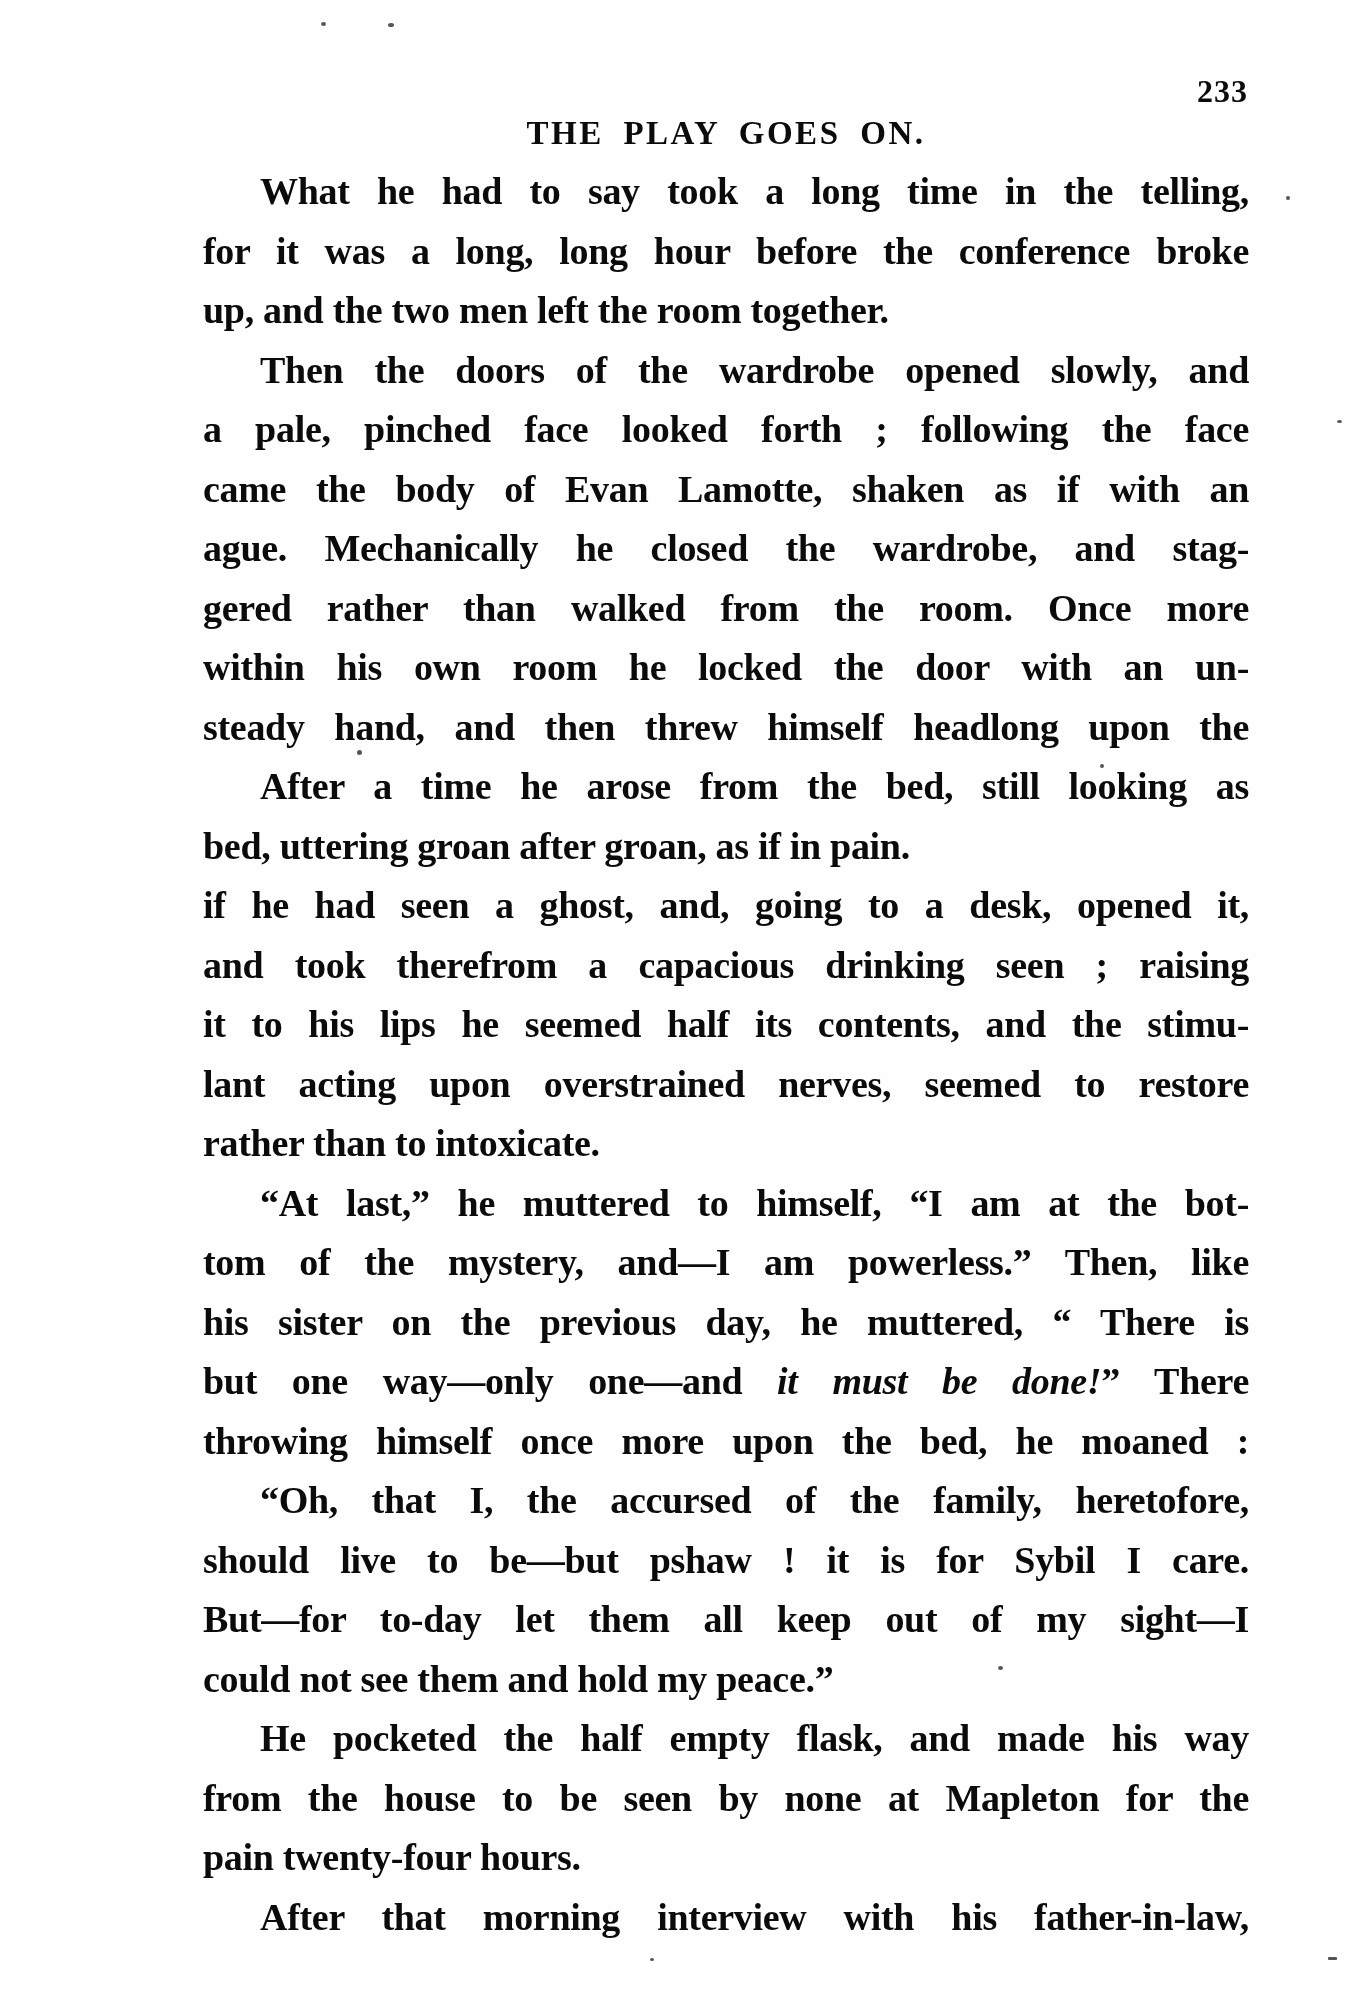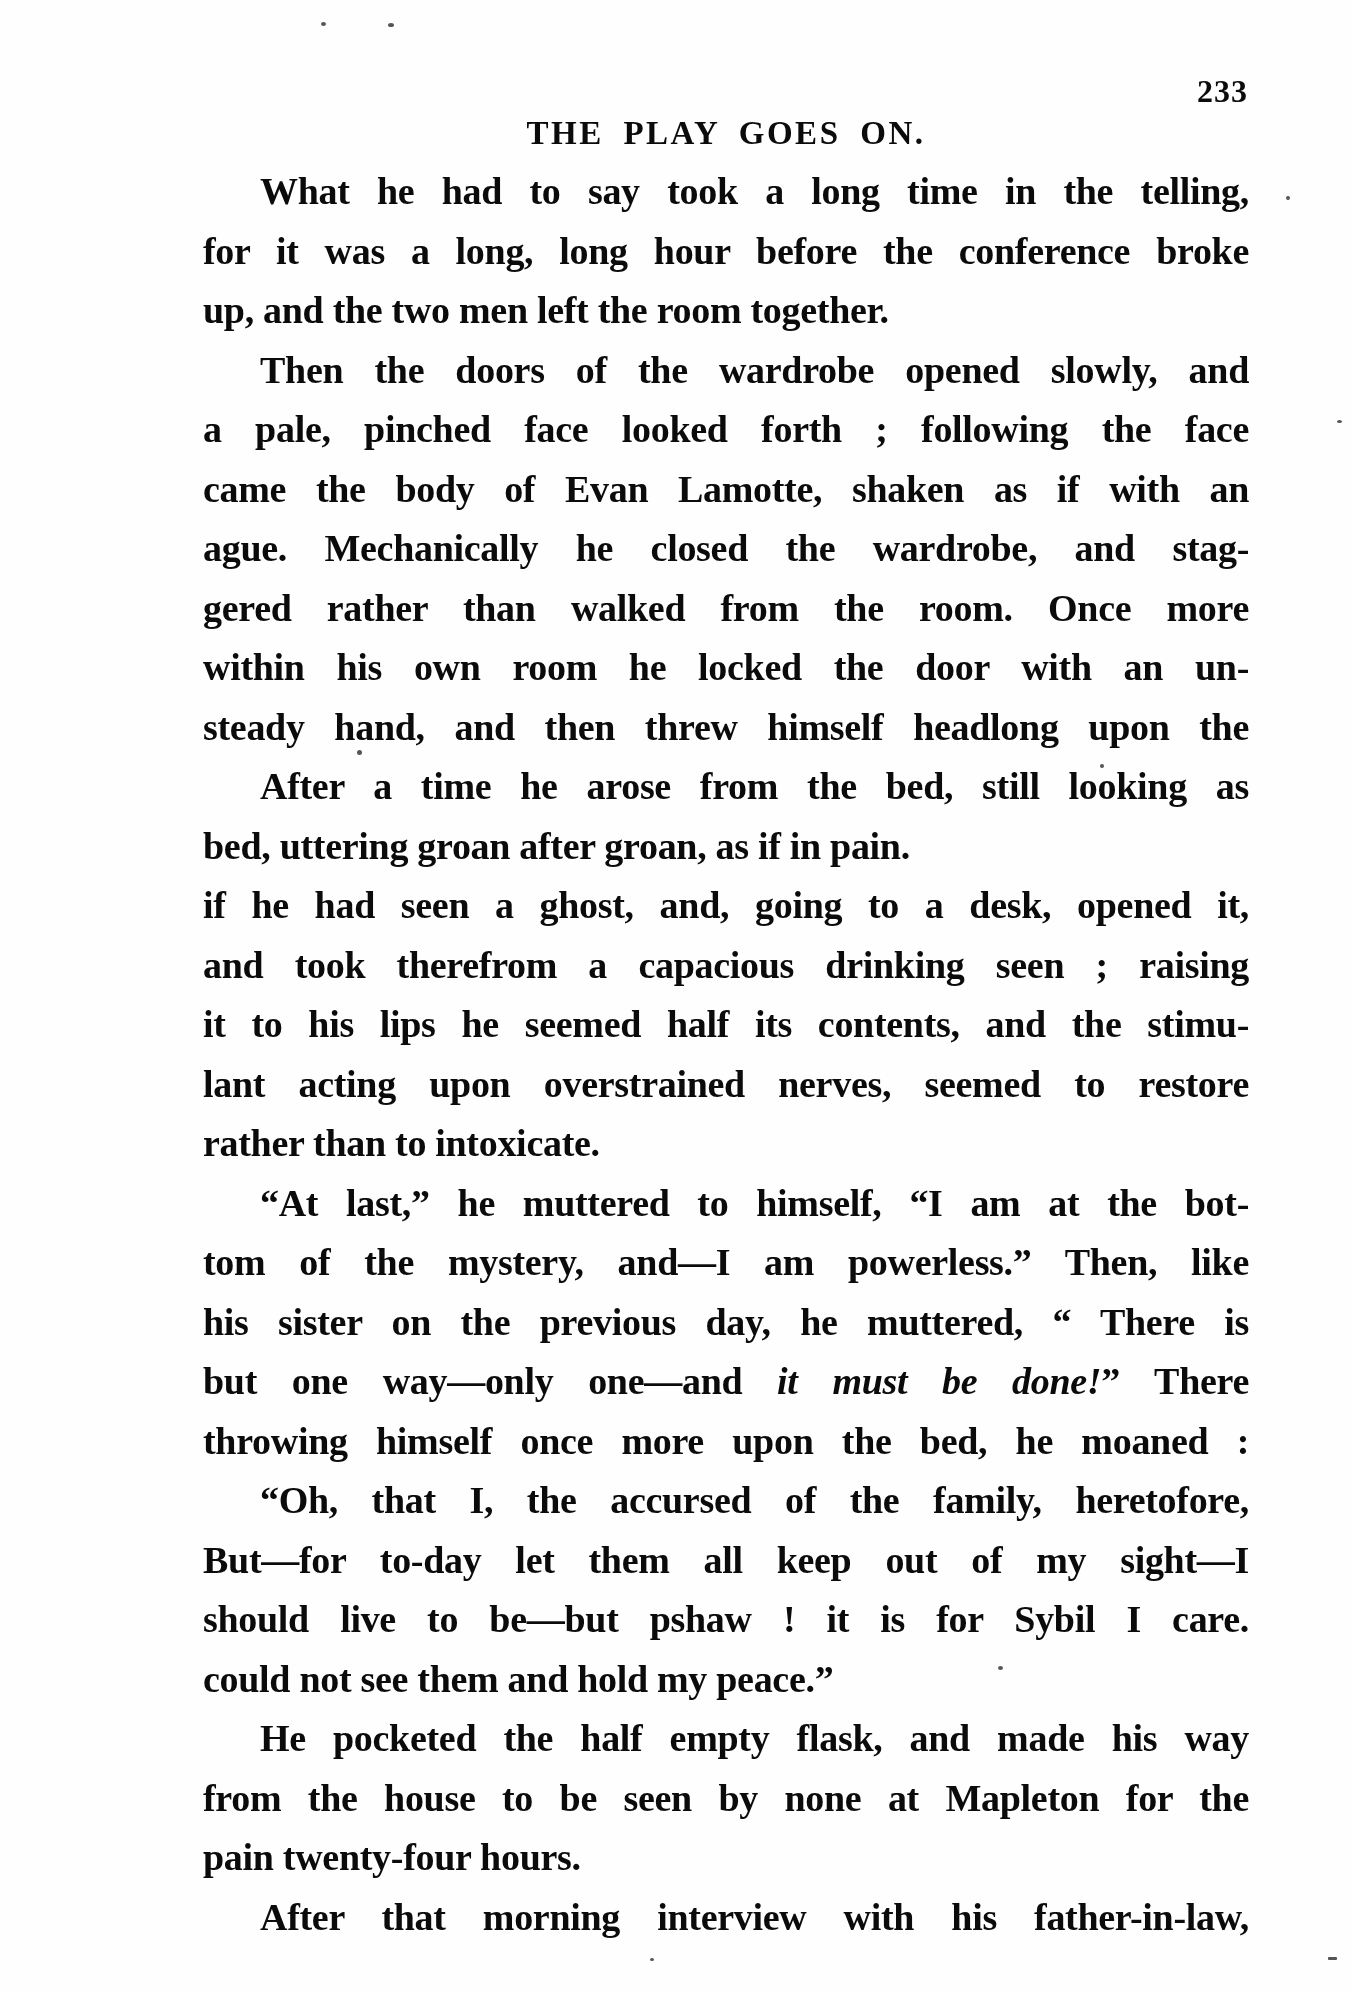--- a/index.html
+++ b/index.html
@@ -90,22 +90,22 @@
       <div class="line"><span>and took therefrom a capacious drinking seen ; raising</span></div>
       <div class="line"><span>it to his lips he seemed half its contents, and the stimu-</span></div>
       <div class="line"><span>lant acting upon overstrained nerves, seemed to restore</span></div>
       <div class="line last"><span>rather than to intoxicate.</span></div>
       <div class="line indent"><span>“At last,” he muttered to himself, “I am at the bot-</span></div>
       <div class="line"><span>tom of the mystery, and—I am powerless.”  Then, like</span></div>
       <div class="line"><span>his sister on the previous day, he muttered, “ There is</span></div>
       <div class="line"><span>but one way—only one—and </span><span class="it">it must be done!</span><span>”  There</span></div>
       <div class="line"><span>throwing himself once more upon the bed, he moaned :</span></div>
       <div class="line indent"><span>“Oh, that I, the accursed of the family, heretofore,</span></div>
+      <div class="line"><span>should live to be—but pshaw ! it is for Sybil I care.</span></div>
       <div class="line"><span>But—for to-day let them all keep out of my sight—I</span></div>
-      <div class="line"><span>should live to be—but pshaw ! it is for Sybil I care.</span></div>
       <div class="line last"><span>could not see them and hold my peace.”</span></div>
       <div class="line indent"><span>He pocketed the half empty flask, and made his way</span></div>
       <div class="line"><span>from the house to be seen by none at Mapleton for the</span></div>
       <div class="line last"><span>pain twenty-four hours.</span></div>
       <div class="line indent"><span>After that morning interview with his father-in-law,</span></div>
     </main>
 
   <div class="speck" style="left:321px;top:22px;width:5px;height:4px"></div>
   <div class="speck" style="left:388px;top:23px;width:6px;height:4px"></div>
   <div class="speck" style="left:1286px;top:196px;width:4px;height:4px"></div>

